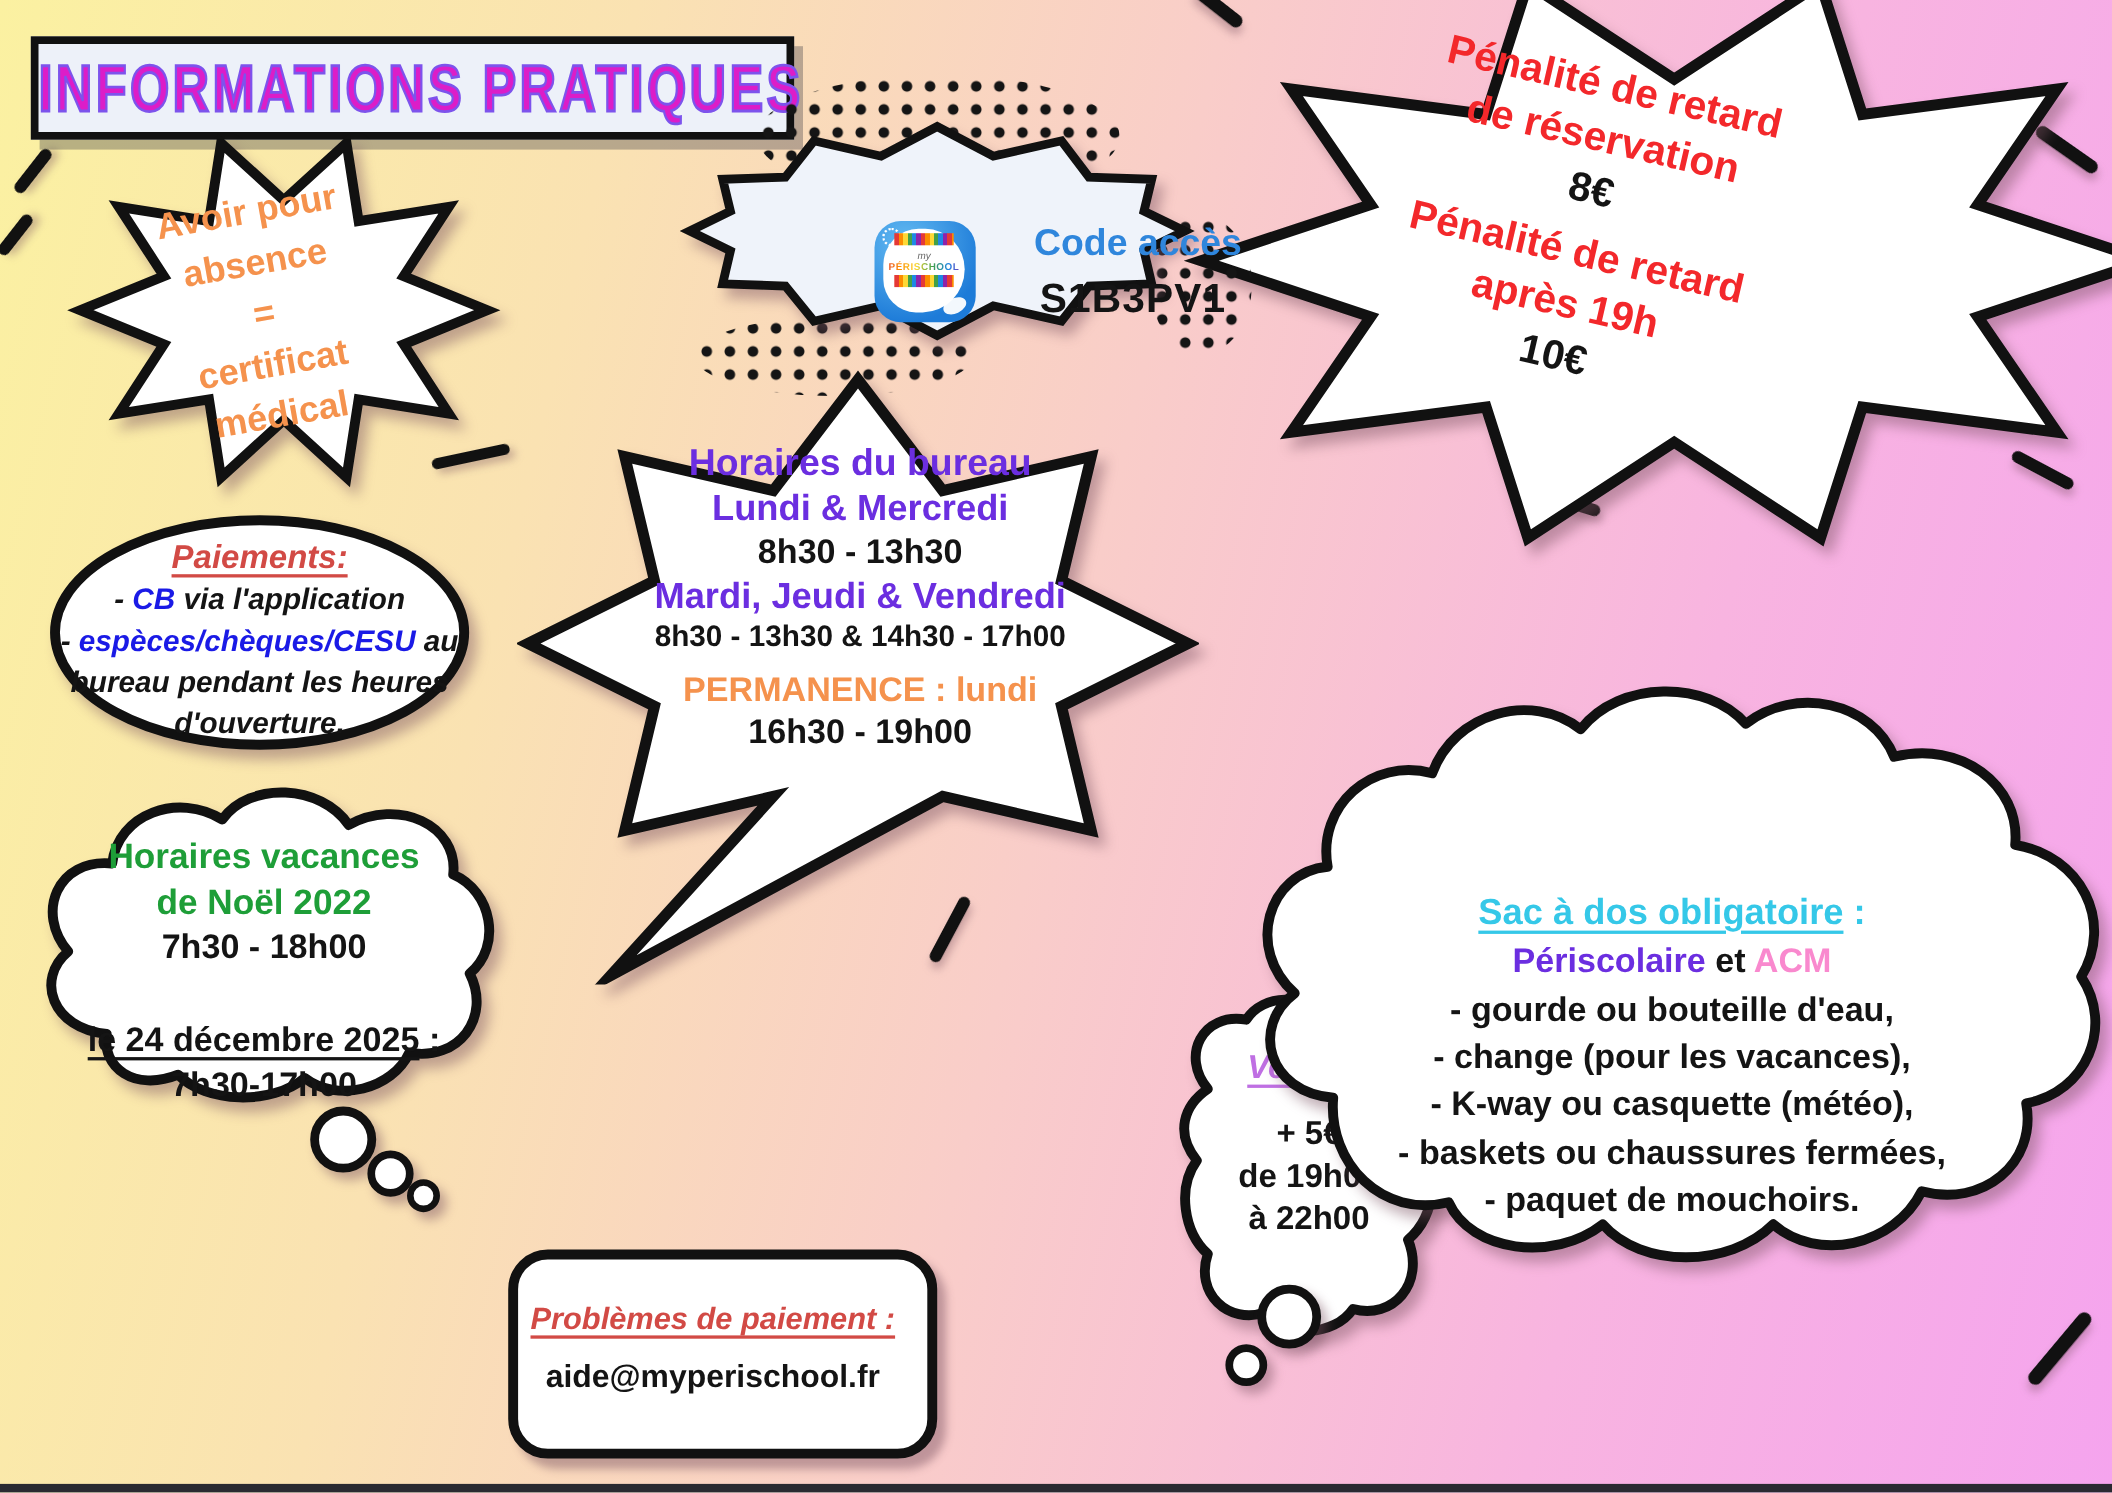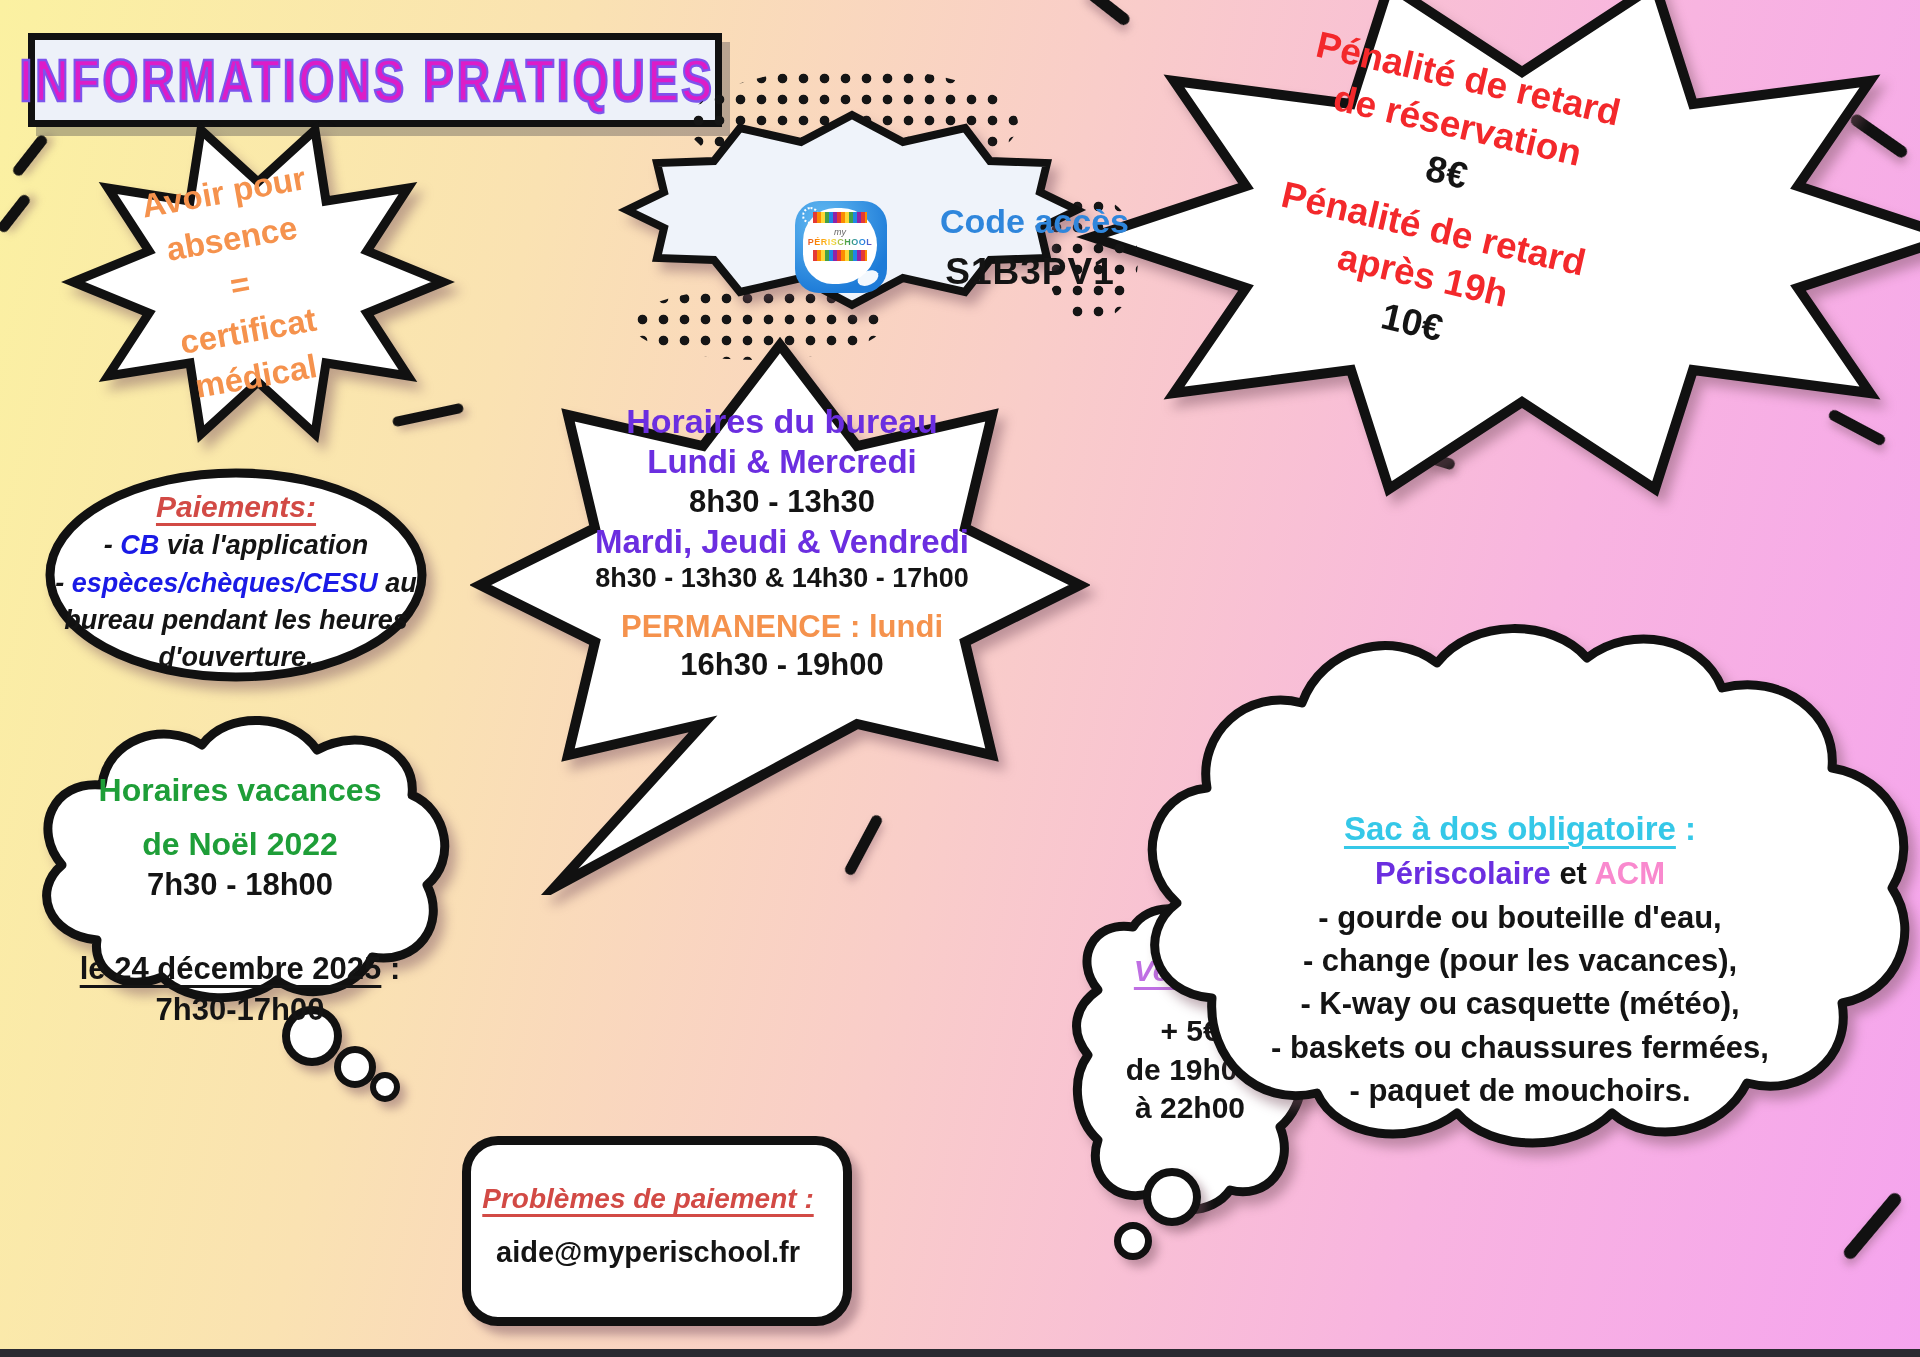--- a/index.html
+++ b/index.html
@@ -8,33 +8,33 @@
     background:linear-gradient(103deg,#FBF1A1 0%,#FAE2B2 26%,#F9CDC9 50%,#F8B4E0 76%,#F5A4EE 100%);}
   .shape{position:absolute;filter:drop-shadow(7px 9px 6px rgba(120,80,95,.45));}
   .txt{position:absolute;font-weight:bold;color:#141414;text-align:center;line-height:1.28;}
   .txt div{white-space:nowrap;}
   .orange{color:#F5924D;}
   .red{color:#F3282B;}
   .softred{color:#D24A45;}
   .blue{color:#1A1AE6;}
   .linkblue{color:#2F86DC;}
   .purple{color:#6B2EE0;}
-  .green{color:#1E9E38;margin-top:12px;}
+  .green{color:#1E9E38;}
   .violet{color:#BF6FE3;}
   .cyan{color:#35C8E8;}
   .pinkc{color:#F989CE;}
   .und{text-decoration:underline;text-decoration-thickness:3px;text-underline-offset:6px;}
   .ital{font-style:italic;}
   .dash{position:absolute;background:#111;border-radius:7px;filter:drop-shadow(4px 5px 4px rgba(120,80,95,.4));}
   .dots{position:absolute;border-radius:50%;z-index:1;
     background-image:radial-gradient(circle,#151515 4.4px,transparent 5.2px);background-size:21px 21px;}
   .bub{position:absolute;background:#fff;border:8px solid #111;border-radius:50%;
     filter:drop-shadow(6px 7px 5px rgba(120,80,95,.45));}
   .titlebox{position:absolute;left:28px;top:33px;width:680px;height:80px;background:#EDF1F9;
-    border:7px solid #111;box-shadow:8px 9px 0 rgba(60,60,70,.35);display:flex;align-items:center;justify-content:flex-end;}
+    border:7px solid #111;box-shadow:8px 9px 0 rgba(60,60,70,.35);display:flex;align-items:center;justify-content:flex-start;}
   .titletext{font-size:46px;font-weight:800;letter-spacing:3px;color:#DC1DC8;
     -webkit-text-stroke:2px #7D53EC;transform:scaleY(1.3);white-space:nowrap;}
   .probbox{position:absolute;left:462px;top:1136px;width:372px;height:172px;background:#fff;
     border:9px solid #111;border-radius:36px;box-shadow:8px 9px 8px rgba(120,80,95,.45);}
   .app-icon{position:absolute;left:795px;top:201px;width:92px;height:92px;border-radius:24px;z-index:3;
     background:radial-gradient(circle at 30% 22%,#64BBF2,#1D7BD8 75%);}
   .app-blob{position:absolute;left:8px;top:7px;width:74px;height:76px;background:#fff;border-radius:52% 58% 62% 48%;}
   .pencils{width:54px;height:11px;margin:4px auto 0 auto;
     background:repeating-linear-gradient(90deg,#E53935 0 4px,#FB8C00 4px 8px,#FDD835 8px 12px,#43A047 12px 16px,#1E88E5 16px 20px,#8E24AA 20px 24px);}
   .appname{font-size:9px;font-weight:bold;letter-spacing:.5px;text-align:center;margin-top:1px;

